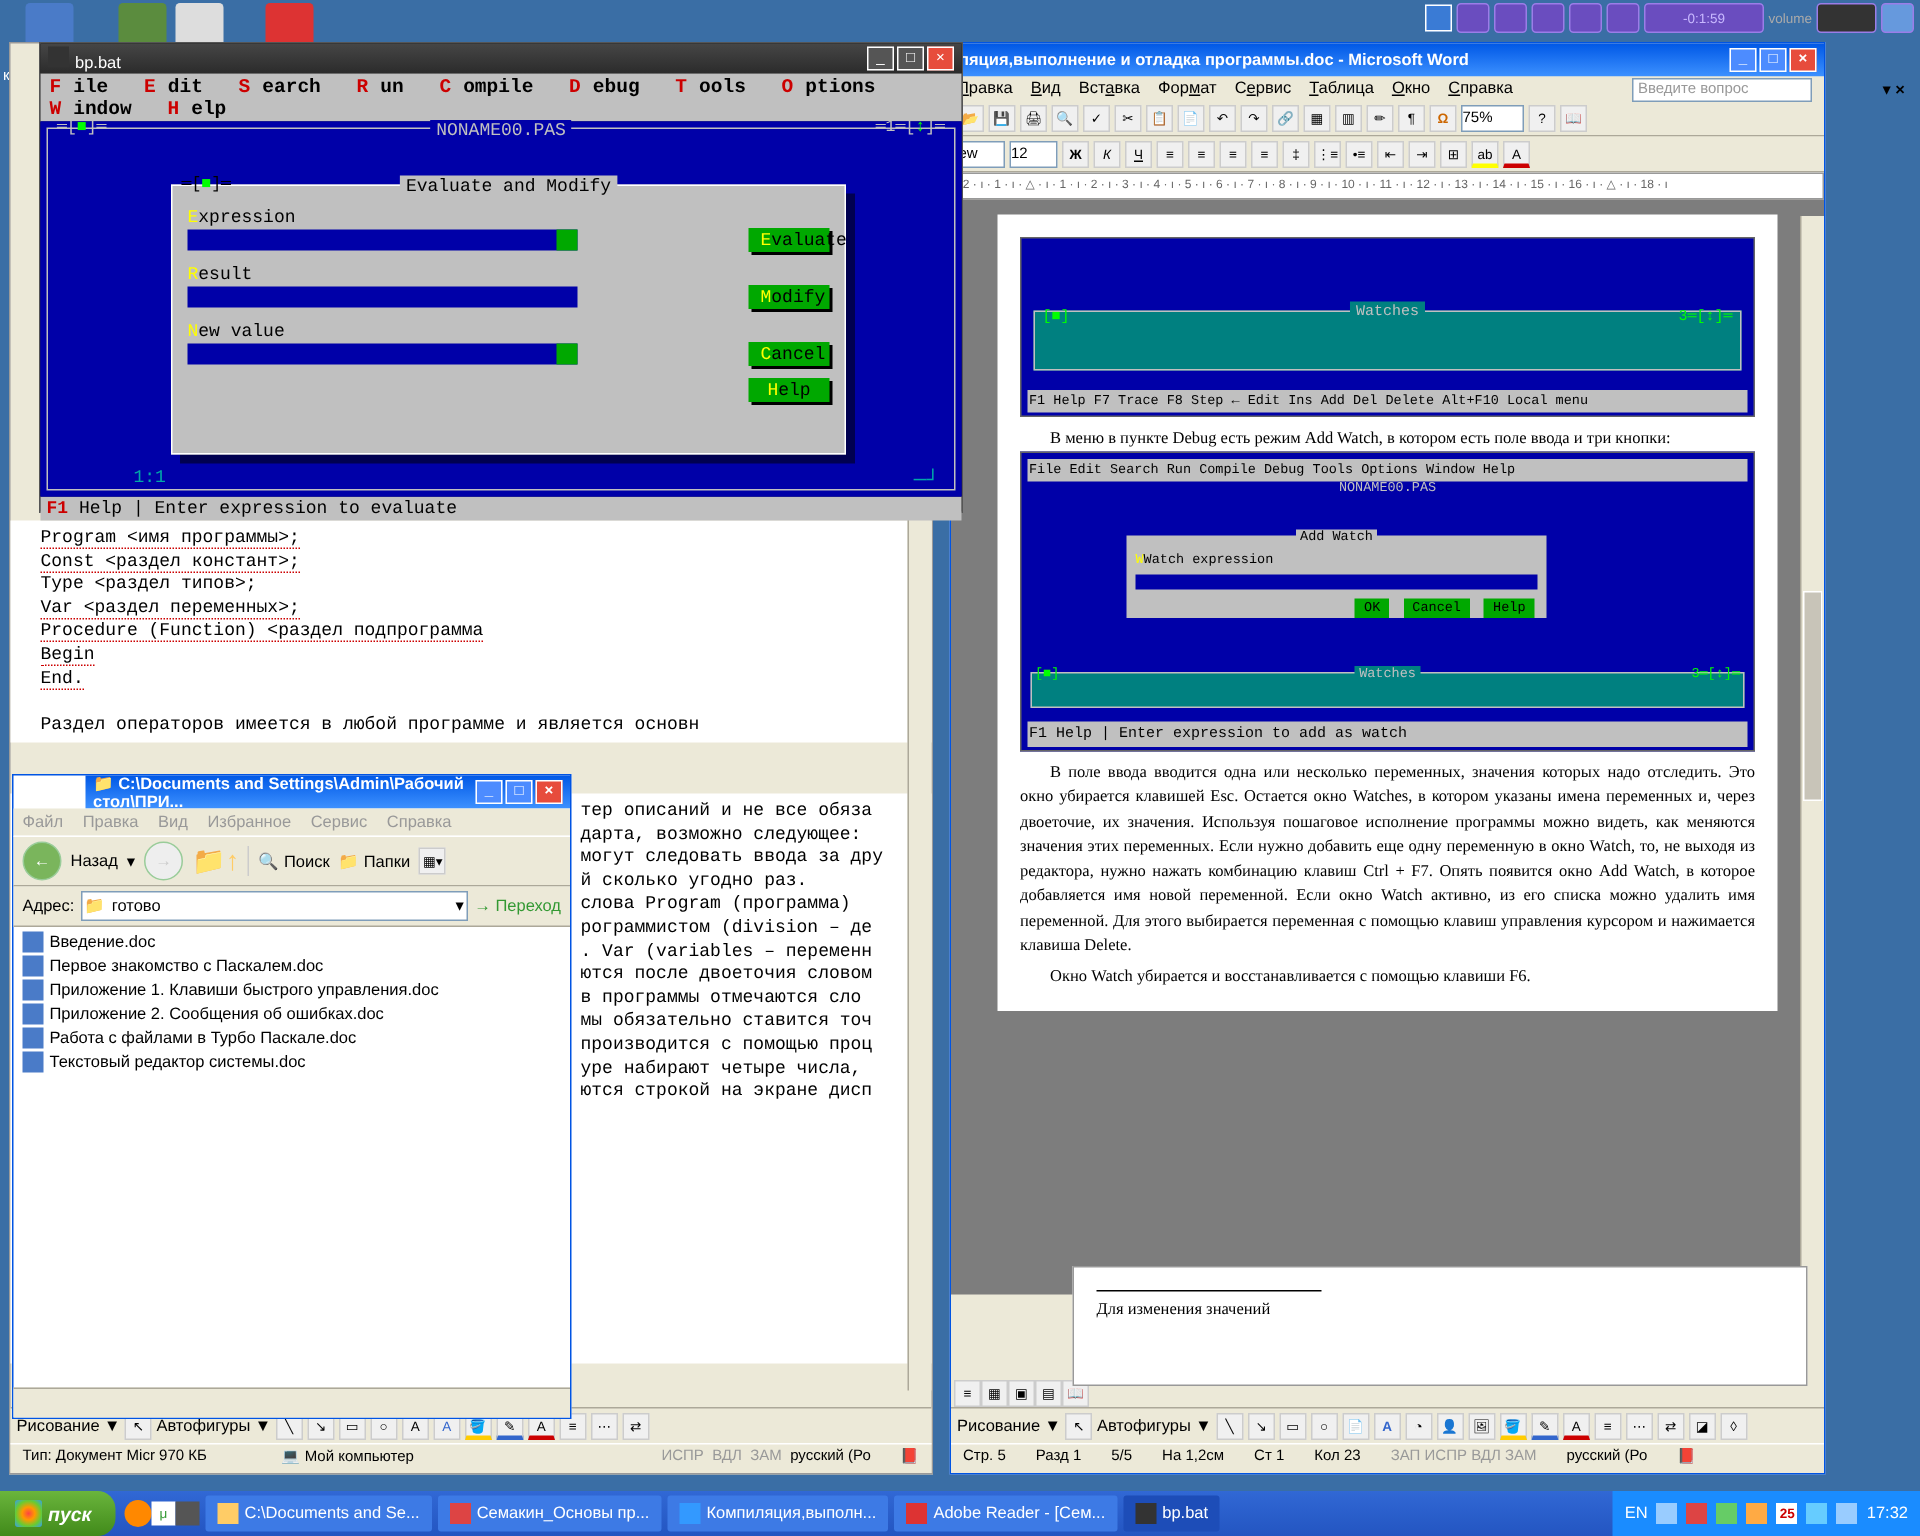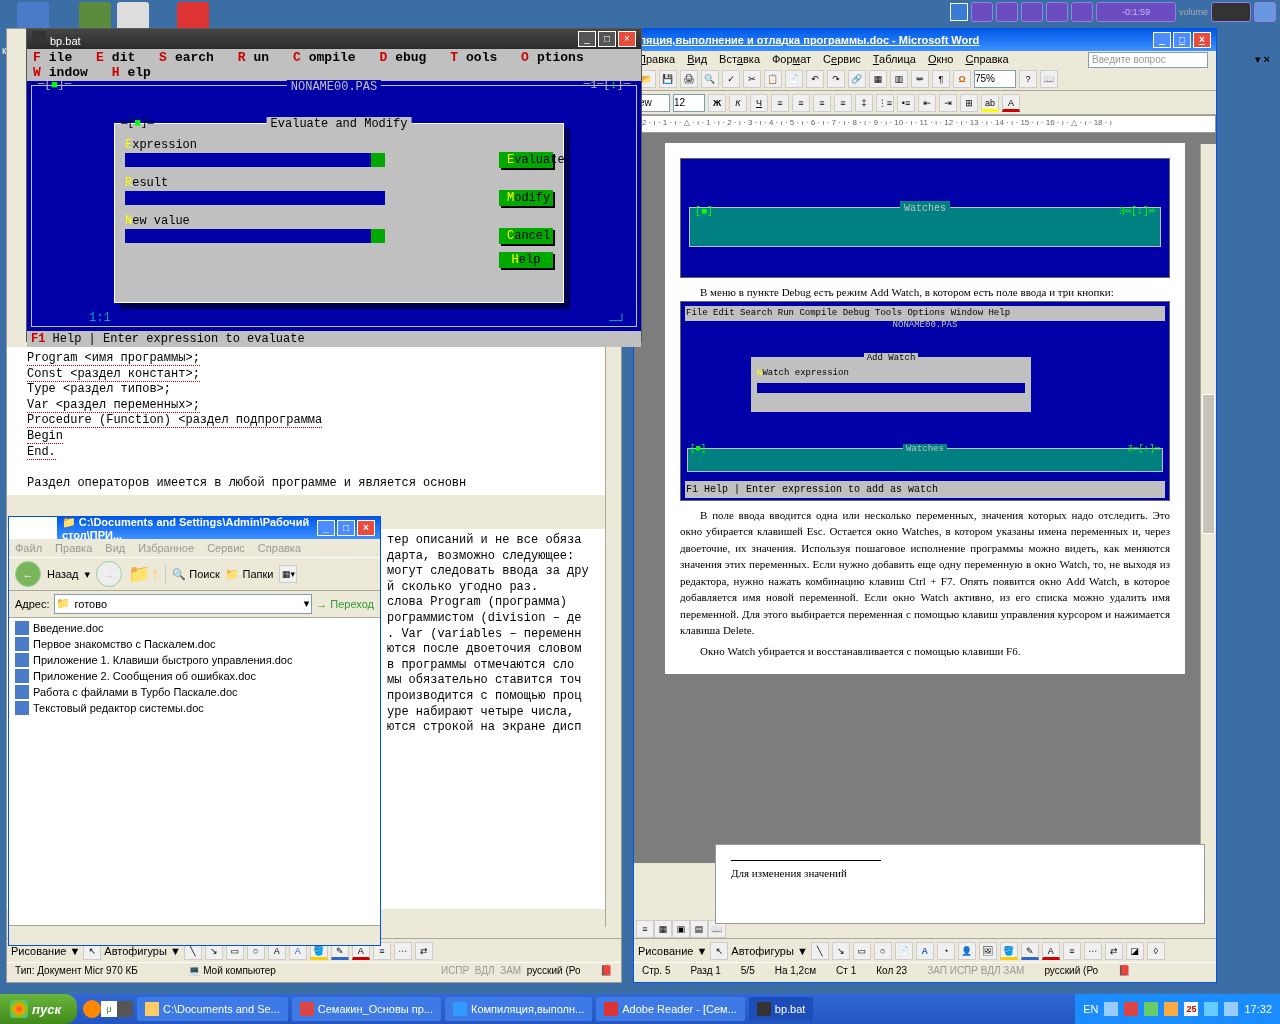--- a/index.html
+++ b/index.html
@@ -4,21 +4,21 @@
 <style>
 * { margin: 0; padding: 0; box-sizing: border-box; }
 body { width: 1280px; height: 1024px; background: #3a6ea5; font-family: Tahoma, sans-serif; font-size: 11px; overflow: hidden; position: relative; }
 
 
 .desktop-icon { position: absolute; width: 50px; text-align: center; color: #fff; font-size: 10px; }
 .desktop-icon .ic { width: 32px; height: 32px; margin: 0 auto; background: #4a7bc8; border-radius: 3px; }
 
 
 .word-window { position: absolute; right: 63px; top: 28px; width: 584px; height: 955px; background: #ece9d8; border: 1px solid #0054e3; }
-.word-title { height: 22px; background: linear-gradient(#0058e6,#3d91ff); color: #fff; font-weight: bold; padding: 3px 5px; display: flex; justify-content: space-between; align-items: center; text-decoration: underline; }
+.word-title { height: 22px; background: linear-gradient(#0058e6,#3d91ff); color: #fff; font-weight: bold; padding: 3px 5px; display: flex; justify-content: space-between; align-items: center; }
 .win-btns { display: flex; gap: 2px; }
 .win-btn { width: 18px; height: 16px; background: #4d8cff; border: 1px solid #fff; text-align: center; font-size: 10px; line-height: 14px; color: #fff; }
 .win-btn.close { background: #e74c3c; }
 .menubar { background: #ece9d8; padding: 2px 4px; display: flex; gap: 12px; font-size: 11px; }
 .menubar span { cursor: default; }
 .menubar span u { text-decoration: underline; }
 .toolbar { background: #ece9d8; border-bottom: 1px solid #aca899; padding: 2px 4px; display: flex; gap: 3px; align-items: center; height: 24px; }
 .tb-btn { width: 18px; height: 18px; background: #f0f0f0; border: 1px solid #ccc; font-size: 9px; text-align: center; line-height: 16px; }
 .tb-sel { height: 18px; font-size: 10px; border: 1px solid #7f9db9; }
 .ruler { height: 18px; background: #fff; border: 1px solid #999; font-size: 8px; color: #666; padding: 2px; overflow: hidden; white-space: nowrap;}
@@ -255,30 +255,36 @@
     <div class="tb-btn" style="border-bottom:3px solid #c00">A</div>
   </div>
   <div class="ruler">· 2 · ı · 1 · ı · △ · ı · 1 · ı · 2 · ı · 3 · ı · 4 · ı · 5 · ı · 6 · ı · 7 · ı · 8 · ı · 9 · ı · 10 · ı · 11 · ı · 12 · ı · 13 · ı · 14 · ı · 15 · ı · 16 · ı · △ · ı · 18 · ı</div>
   <div class="doc-area">
     <div class="page">
       <div class="watches-img">
         <div style="position:absolute;top:45px;left:14px;color:#0f0">[■]</div>
         <div class="watches-inner"></div>
         <div class="watches-title">Watches</div>
         <div style="position:absolute;top:45px;right:14px;color:#0f0">3═[↕]═</div>
+        <div style="position:absolute;bottom:2px;left:4px;right:4px;background:#c0c0c0;color:#000;font-size:9px;padding:1px">F1 Help  F7 Trace  F8 Step  ←  Edit  Ins Add  Del Delete  Alt+F10 Local menu</div>
       </div>
       <p style="text-align:justify;text-indent:20px;margin-top:6px">В меню в пункте Debug есть режим Add Watch, в котором есть поле ввода и три кнопки:</p>
       <div class="tp-mini">
         <div class="tp-mini-menu"><span>File  Edit  Search  Run  Compile  Debug  Tools  Options  Window  Help</span></div>
         <div style="text-align:center;margin-top:-2px">NONAME00.PAS</div>
         <div style="position:absolute;top:4px;right:10px">1</div>
         <div class="tp-mini-dlg">
           <div style="text-align:center;color:#fff;font-size:9px;margin-top:-5px"><span style="background:#c0c0c0;padding:0 3px;color:#000">Add Watch</span></div>
           <div style="color:#ff0;font-size:9px;padding:2px 6px"><span style="color:#ff0">W</span><span style="color:#000">Watch expression</span></div>
           <div style="background:#0000a8;height:10px;margin:0 6px"></div>
+          <div style="text-align:right;padding:4px 6px">
+            <span class="tp-mini-btn">OK</span>
+            <span class="tp-mini-btn">Cancel</span>
+            <span class="tp-mini-btn">Help</span>
+          </div>
         </div>
         <div style="position:absolute;bottom:28px;left:6px;right:6px;background:#008080;height:24px;border:1px solid #c0c0c0">
           <div style="text-align:center;margin-top:-6px"><span style="background:#008080;padding:0 3px">Watches</span></div>
           <span style="position:absolute;left:2px;top:-6px;color:#0f0">[■]</span>
           <span style="position:absolute;right:2px;top:-6px;color:#0f0">3═[↕]═</span>
         </div>
         <div style="position:absolute;bottom:2px;left:4px;right:4px;background:#c0c0c0;color:#000;font-size:10px;padding:1px">F1 Help | Enter expression to add as watch</div>
       </div>
       <p style="text-align:justify;text-indent:20px;margin-top:6px">В поле ввода вводится одна или несколько переменных, значения которых надо отследить. Это окно убирается клавишей Esc. Остается окно Watches, в котором указаны имена переменных и, через двоеточие, их значения. Используя пошаговое исполнение программы можно видеть, как меняются значения этих переменных. Если нужно добавить еще одну переменную в окно Watch, то, не выходя из редактора, нужно нажать комбинацию клавиш Ctrl + F7. Опять появится окно Add Watch, в которое добавляется имя новой переменной. Если окно Watch активно, из его списка можно удалить имя переменной. Для этого выбирается переменная с помощью клавиш управления курсором и нажимается клавиша Delete.</p>
       <p style="text-indent:20px;margin-top:4px">Окно Watch убирается и восстанавливается с помощью клавиши F6.</p>

